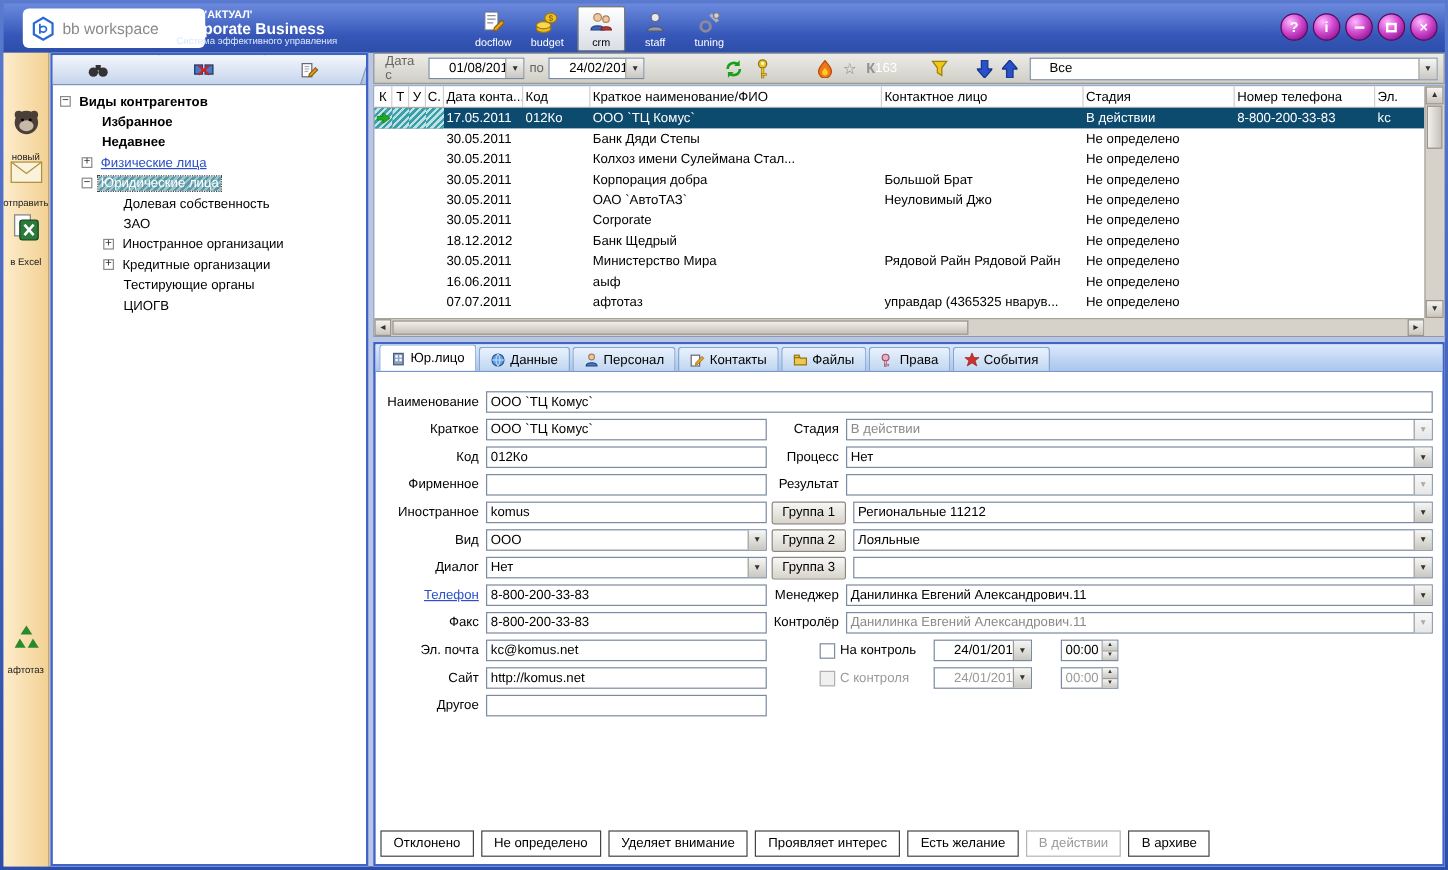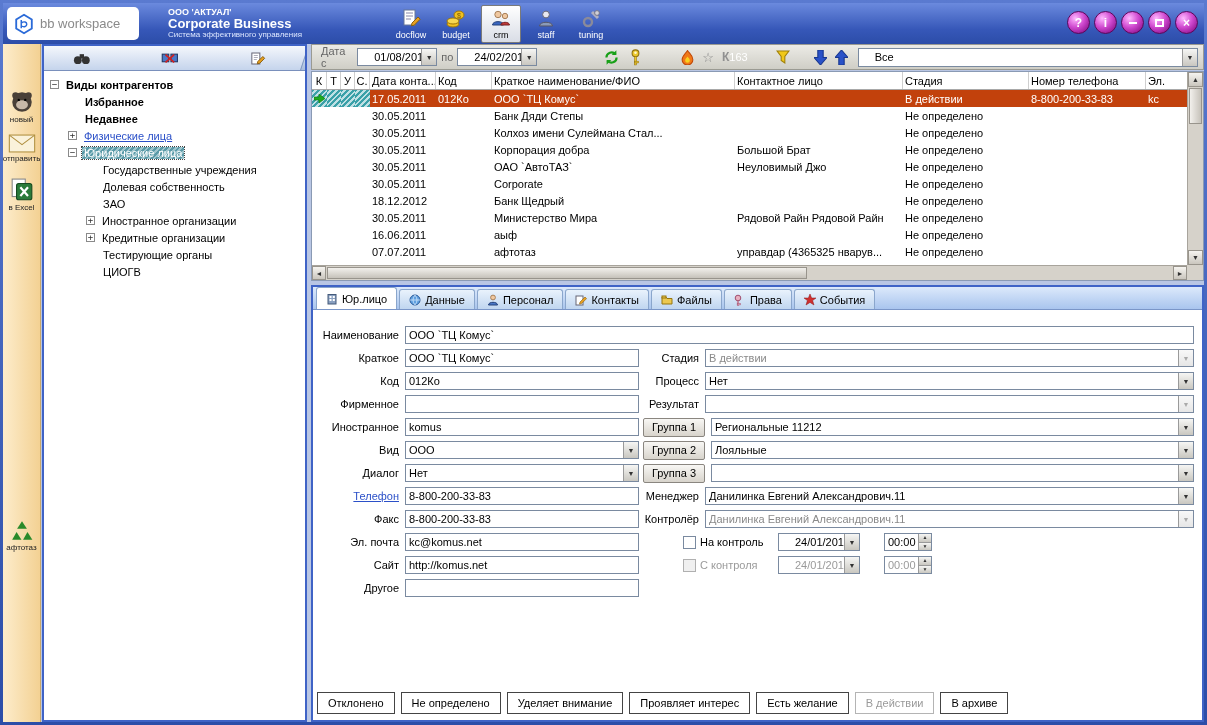--- a/index.html
+++ b/index.html
@@ -1,42 +1,42 @@
 <!DOCTYPE html>
 <html><head>
 <meta charset="utf-8">
 <style>
   *{margin:0;padding:0;box-sizing:border-box;font-family:"Liberation Sans",sans-serif;}
   html,body{width:1207px;height:725px;background:#888;}
   .win{position:relative;width:1207px;height:725px;background:linear-gradient(#5a7ad0,#2c4da8);overflow:hidden;}
 
   
   .titlebar{position:absolute;left:3px;top:3px;right:3px;height:41px;background:linear-gradient(#6b8ade,#3657b8 65%,#2c4da8);}
-  .logo{position:absolute;left:4px;top:4px;width:132px;height:33px;background:#fff;border-radius:5px;display:flex;align-items:center;gap:5px;padding-left:6px;}
+  .logo{position:absolute;left:16px;top:4px;width:152px;height:33px;background:#fff;border-radius:5px;display:flex;align-items:center;gap:5px;padding-left:6px;}
   .logo-text{font-size:13px;color:#8a8a8a;}
-  .brand{position:absolute;left:144px;top:4px;color:#fff;margin-left:21px;}
+  .brand{position:absolute;left:144px;top:4px;color:#fff;}
   .brand .org{font-size:9px;font-weight:bold;}
   .brand .apptitle{font-size:13px;font-weight:bold;line-height:13px;}
   .brand .appsub{font-size:8px;color:#dce6ff;}
   .modules{position:absolute;left:388px;top:2px;display:flex;gap:5px;}
   .module{width:40px;height:38px;display:flex;flex-direction:column;align-items:center;justify-content:center;cursor:pointer;border-radius:2px;}
   .module .mlabel{font-size:9px;color:#fff;line-height:10px;}
   .module.active{background:linear-gradient(#ffffff,#d9dde6);border:1px solid #7a7a7a;}
   .module.active .mlabel{color:#000;}
   .winbtns{position:absolute;right:6px;top:8px;display:flex;gap:4px;}
   .wbtn{width:23px;height:23px;border-radius:50%;background:radial-gradient(circle at 35% 30%,#ffb8ff,#d04ad0 45%,#8a0f8a 88%);border:1px solid #5a085a;color:#fff;font-size:12px;font-weight:bold;display:flex;align-items:center;justify-content:center;cursor:pointer;}
   .minbar{width:8px;height:2px;background:#fff;}
   .maxbox{width:9px;height:8px;border:2px solid #fff;}
 
   .mainbg{position:absolute;left:3px;top:44px;right:3px;bottom:3px;background:#b9c6e4;}
 
   
   .side{position:absolute;left:3px;top:44px;width:38px;bottom:3px;background:linear-gradient(90deg,#fdeccb,#f3d193);border-right:1px solid #caa86a;}
   .side-item{position:absolute;left:0;width:100%;display:flex;flex-direction:column;align-items:center;cursor:pointer;}
-  .side-label{font-size:8px;color:#222;margin-top:1px;}
+  .side-label{font-size:8px;color:#222;margin-top:12px;}
 
   
   .treepanel{position:absolute;left:42px;top:44px;width:265px;bottom:3px;background:#fff;border:2px solid #3f63c6;}
   .tree-tabs{height:25px;background:linear-gradient(#e8eef8,#a9bede);display:flex;overflow:hidden;border-bottom:1px solid #7a90bc;}
   .ttab{flex:1;border-right:1px solid #8098c0;transform:skewX(-18deg);margin-left:-5px;background:linear-gradient(#f4f7fc,#c5d4ec);display:flex;align-items:center;justify-content:center;cursor:pointer;}
   .ttab > *{transform:skewX(18deg);}
   .tree-body{padding:5px 2px;font-size:11px;}
   .tnode{display:flex;align-items:center;height:17px;white-space:nowrap;cursor:pointer;}
   .lv0{padding-left:4px;}.lv1{padding-left:22px;}.lv2{padding-left:40px;}
   .tnode.bold .tlabel{font-weight:bold;}
@@ -63,21 +63,21 @@
   
   .grid{position:absolute;left:0;top:27px;right:0;height:210px;background:#fff;border:1px solid #8a9ab4;}
   .ghead{display:flex;height:18px;border-bottom:1px solid #a8a8a8;background:#fff;font-size:11px;color:#000;align-items:center;}
   .gc{flex:none;overflow:hidden;white-space:nowrap;padding:0 2px;}
   .ghead .gc{border-right:1px solid #cfcfcf;height:100%;display:flex;align-items:center;}
   .c0{width:15px;}.c1{width:14px;}.c2{width:14px;}.c3{width:15px;}
   .c4{width:66px;}.c5{width:56px;}.c6{width:243px;}.c7{width:168px;}.c8{width:126px;}.c9{width:117px;}
   .c10{flex:1 1 auto;}
   .grows{position:absolute;left:0;top:18px;right:16px;bottom:15px;overflow:hidden;}
   .grow{display:flex;height:17px;align-items:center;font-size:11px;cursor:pointer;}
-  .grow.sel{background:#c2410c;color:#fff;}
+  .grow.sel{background:#0c4a6e;color:#fff;}
   .grow.sel .hatch{height:100%;background:repeating-linear-gradient(135deg,#3aa0a8 0 2px,#bfe0e4 2px 4px);}
   .rowarrow{display:block;margin:4px auto 0;}
   .vscroll{position:absolute;right:0;top:0;width:16px;bottom:15px;background:#d6d2ca;border-left:1px solid #a8a49c;}
   .hscroll{position:absolute;left:0;right:16px;bottom:0;height:15px;background:#d6d2ca;border-top:1px solid #a8a49c;}
   .scorner{position:absolute;right:0;bottom:0;width:16px;height:15px;background:#d6d2ca;}
   .sb{position:absolute;background:linear-gradient(#f6f4f0,#cac6be);border:1px solid #98948c;font-size:7px;color:#333;display:flex;align-items:center;justify-content:center;cursor:pointer;}
   .vthumb{position:absolute;left:1px;right:1px;top:16px;height:36px;background:linear-gradient(90deg,#f2f0ec,#c6c2ba);border:1px solid #98948c;cursor:pointer;}
   .hthumb{position:absolute;top:1px;bottom:1px;left:15px;width:480px;background:linear-gradient(#f2f0ec,#c6c2ba);border:1px solid #98948c;cursor:pointer;}
 
   
@@ -269,24 +269,20 @@
       <div class="tnode lv1 link">
           <span class="expander">+</span>
           <span class="tlabel">Физические лица</span>
         </div>
       <div class="tnode lv1 sel">
           <span class="expander">−</span>
           <span class="tlabel">Юридические лица</span>
         </div>
       <div class="tnode lv2">
           <span class="exsp"></span>
-          <span class="tlabel">Государственные учреждения</span>
-        </div>
-      <div class="tnode lv2">
-          <span class="exsp"></span>
           <span class="tlabel">Долевая собственность</span>
         </div>
       <div class="tnode lv2">
           <span class="exsp"></span>
           <span class="tlabel">ЗАО</span>
         </div>
       <div class="tnode lv2">
           <span class="expander">+</span>
           <span class="tlabel">Иностранное организации</span>
         </div>

